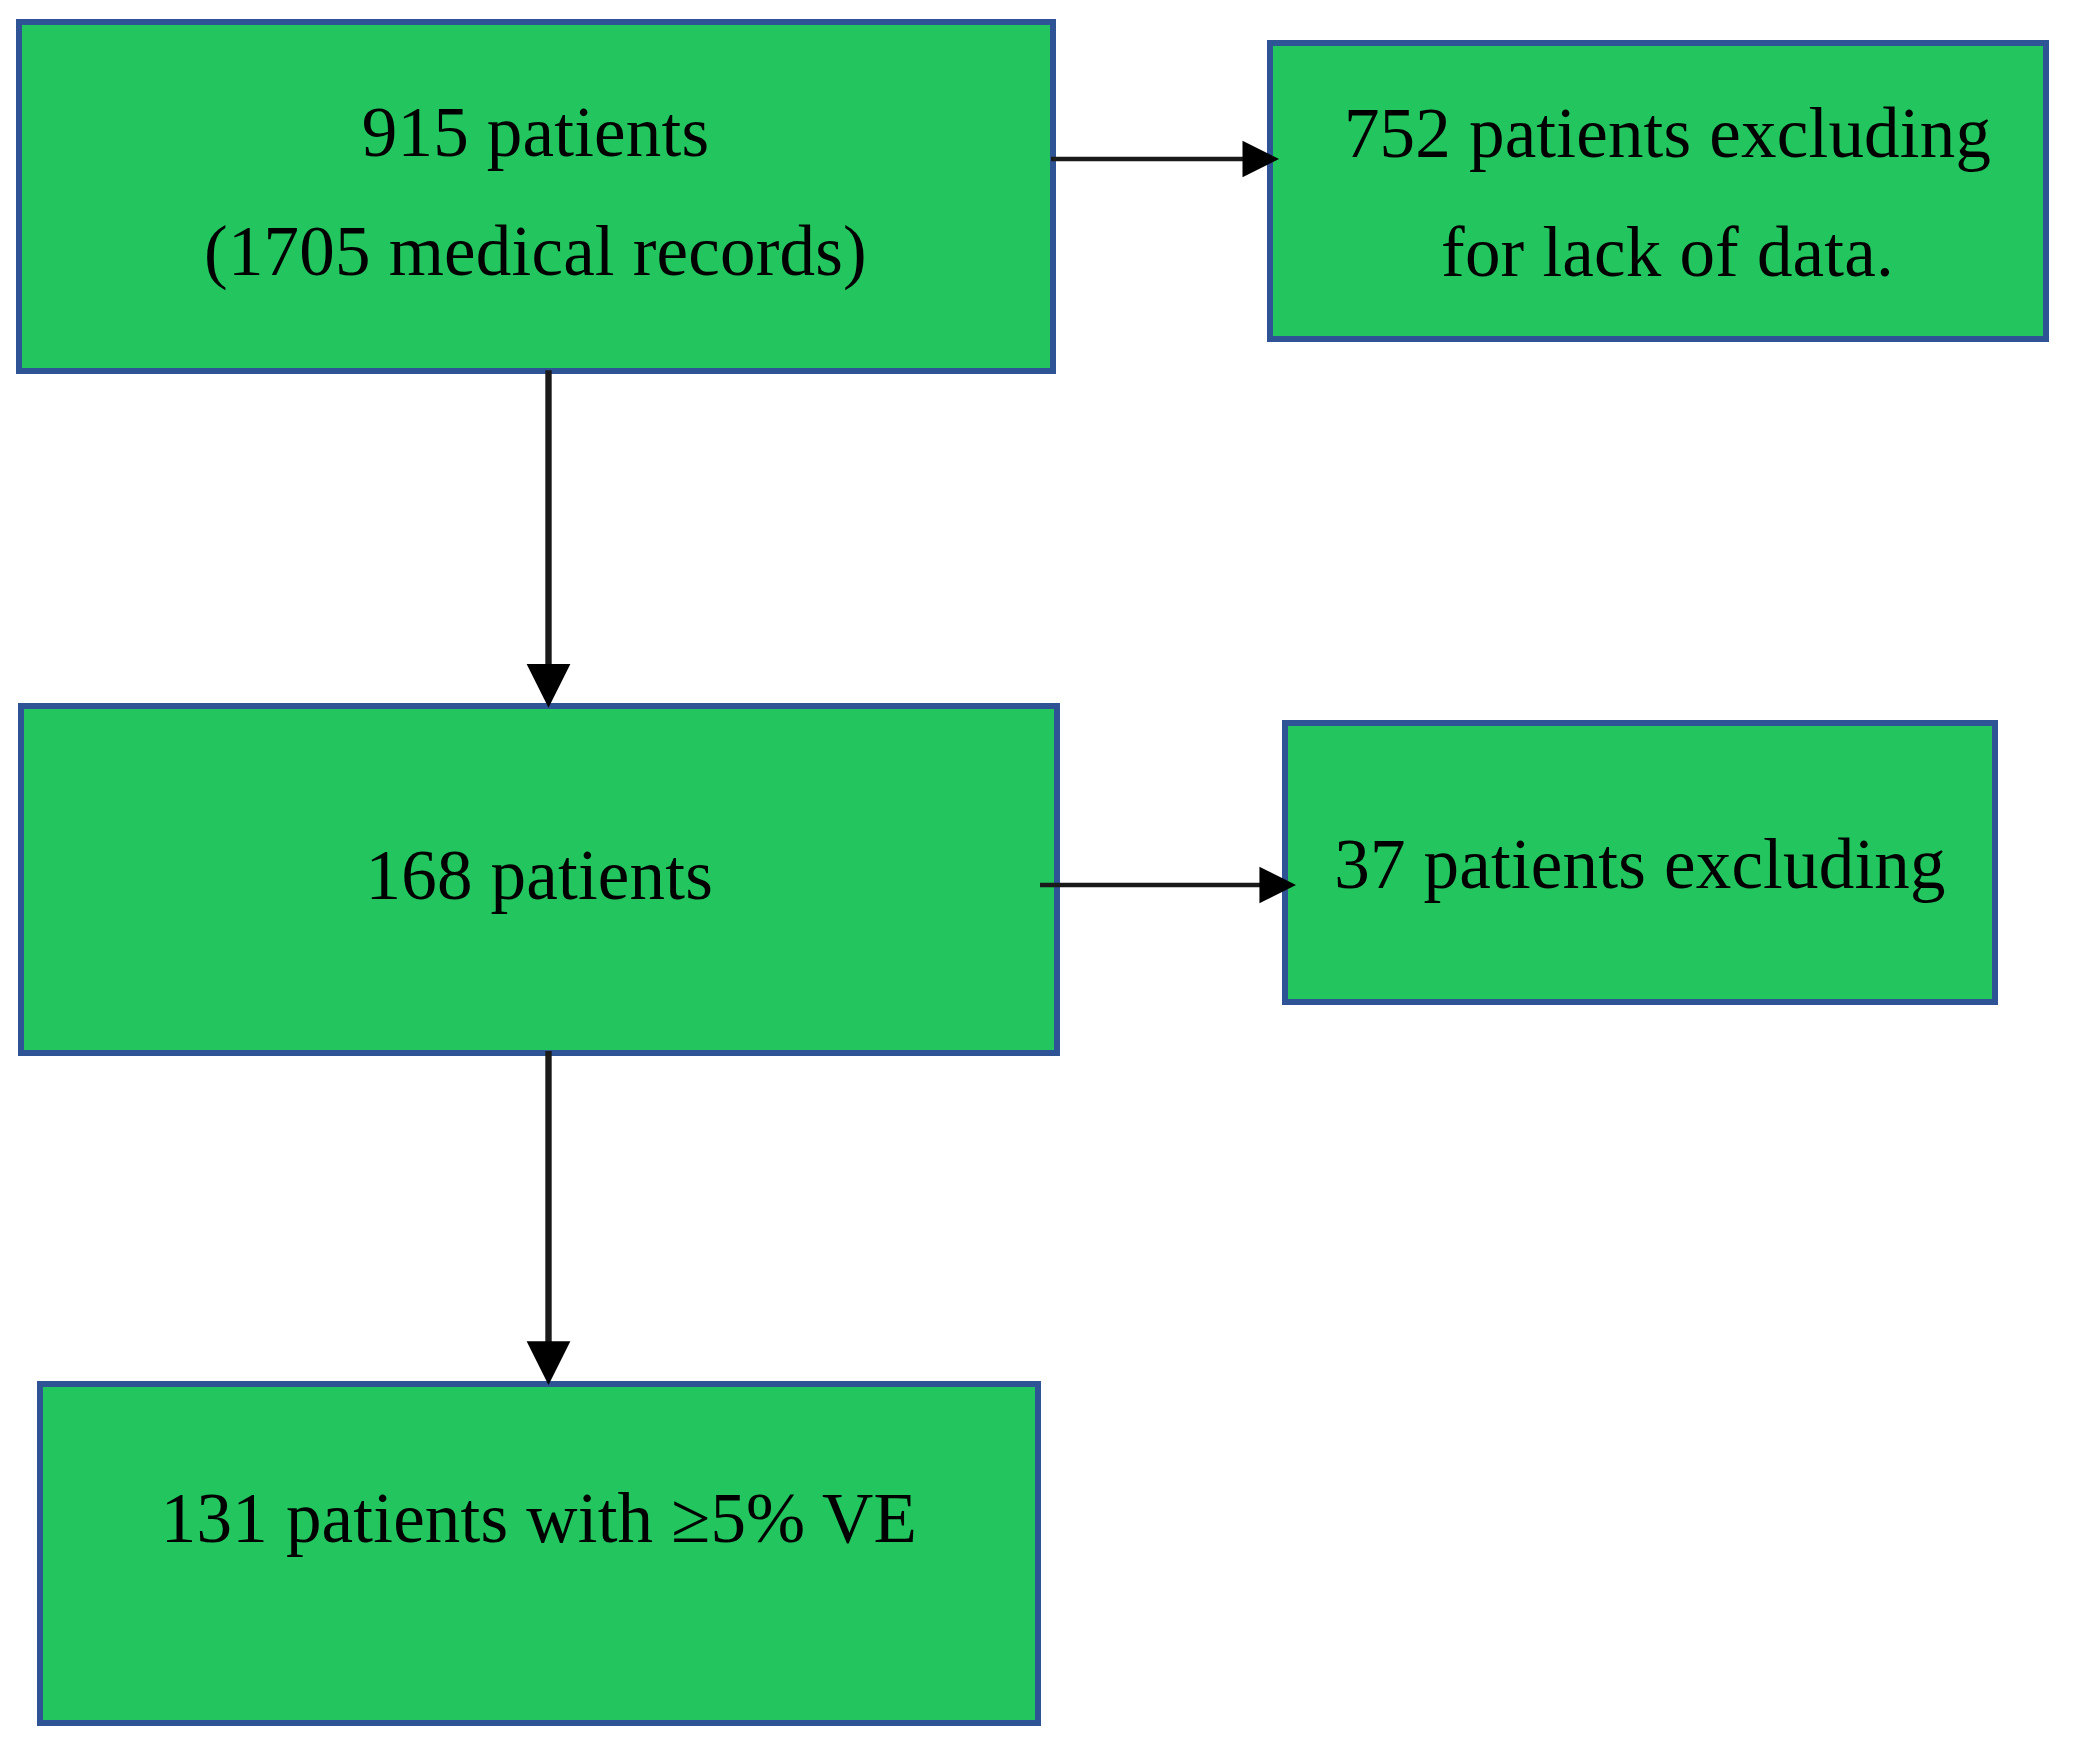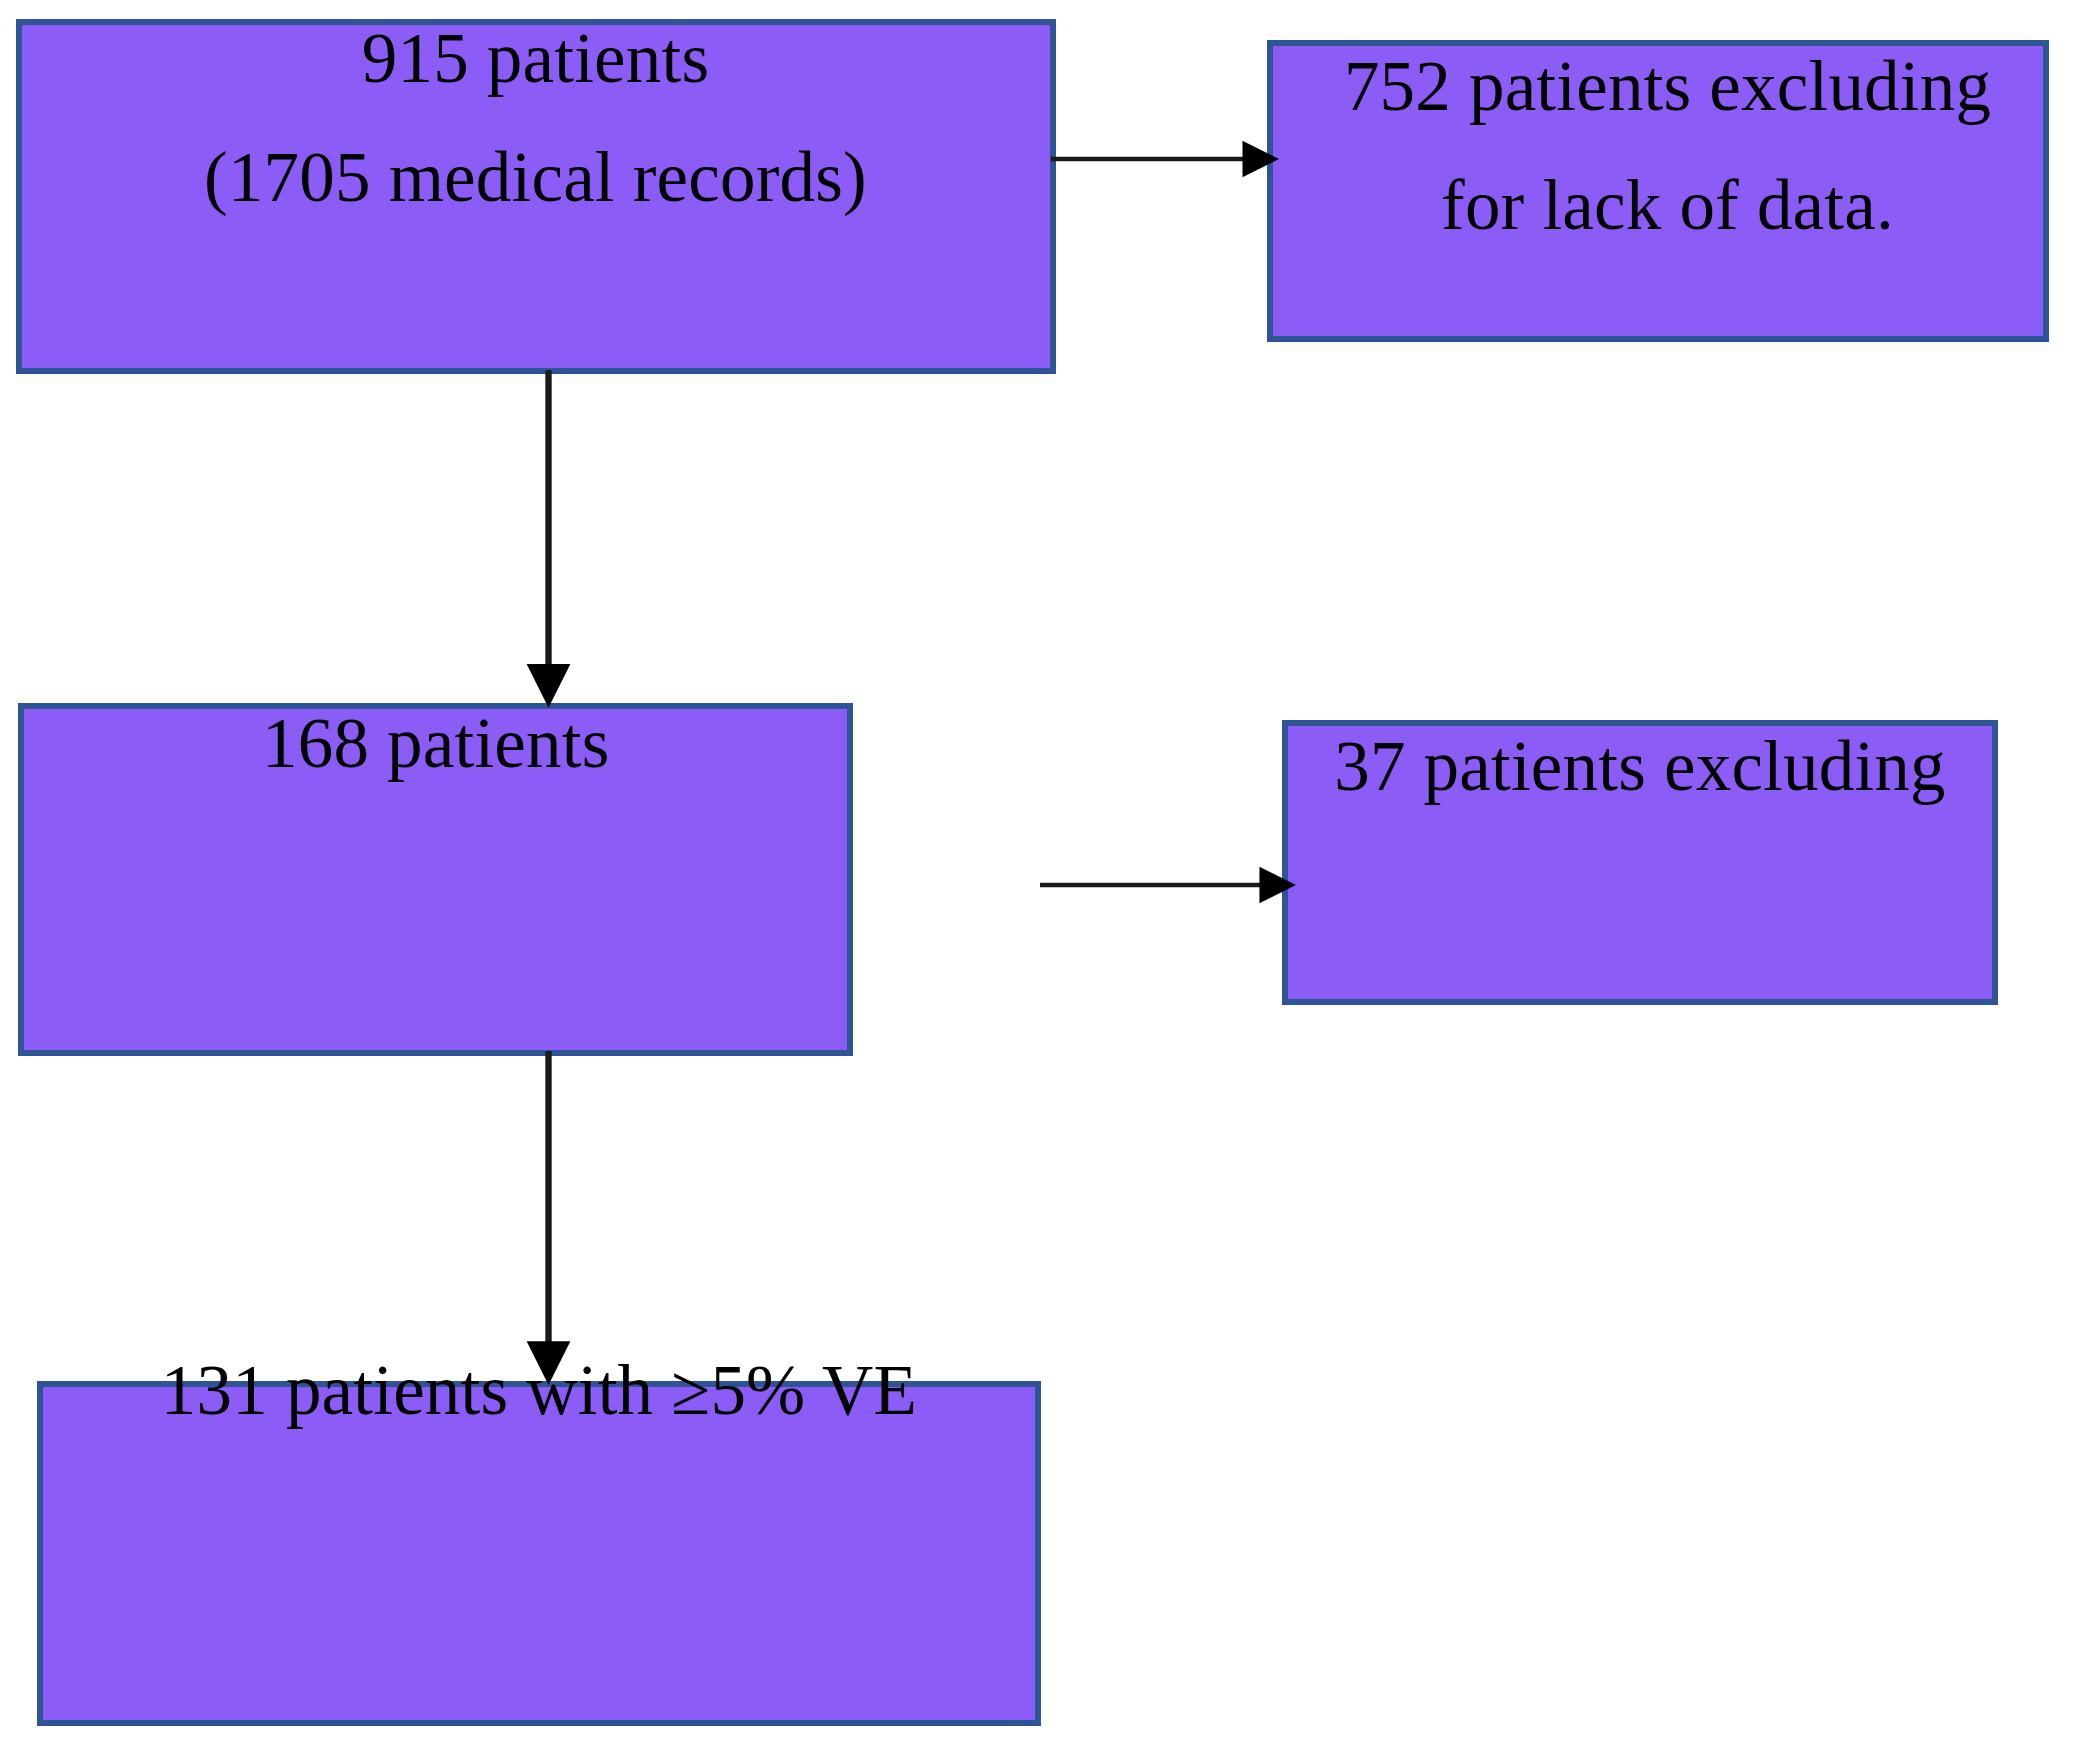--- a/index.html
+++ b/index.html
@@ -15,42 +15,43 @@
   #flow-canvas {
     position: relative;
     width: 2076px;
     height: 1757px;
     background: #ffffff;
     overflow: hidden;
   }
   .flow-box {
     position: absolute;
     box-sizing: border-box;
-    background: #8b5cf6;
+    background: #22c55e;
     border: 6.4px solid #2f5496;
     display: flex;
     flex-direction: column;
     align-items: center;
+    justify-content: center;
   }
   .flow-box .line {
     display: block;
     width: 100%;
     text-align: center;
     font-size: 71px;
     line-height: 1.08;
     letter-spacing: 0.2px;
     white-space: nowrap;
   }
   .flow-box .line + .line {
     margin-top: 42px;
   }
 
   
   #box-source      { left: 15.5px;   top: 19px;   width: 1040px; height: 355px; }
-  #box-eligible    { left: 18.3px;   top: 703px;  width: 835px; height: 353px; }
+  #box-eligible    { left: 18.3px;   top: 703px;  width: 1042px; height: 353px; }
   #box-final       { left: 37px;   top: 1381px; width: 1004px; height: 345px; }
   #box-excl-data   { left: 1267px; top: 40px;   width: 782px;  height: 302px; padding-left: 19px; }
   #box-excl-ve     { left: 1282px; top: 720px;  width: 716px;  height: 285px; }
 
   
   #box-source .stack   { transform: translateY(-5.5px); }
   #box-eligible .stack { transform: translateY(-3.7px); }
   #box-final .stack    { transform: translateY(-35px); }
   #box-excl-data .stack{ transform: translateY(1.8px); }
   #box-excl-ve .stack  { transform: translateY(1.8px); }

